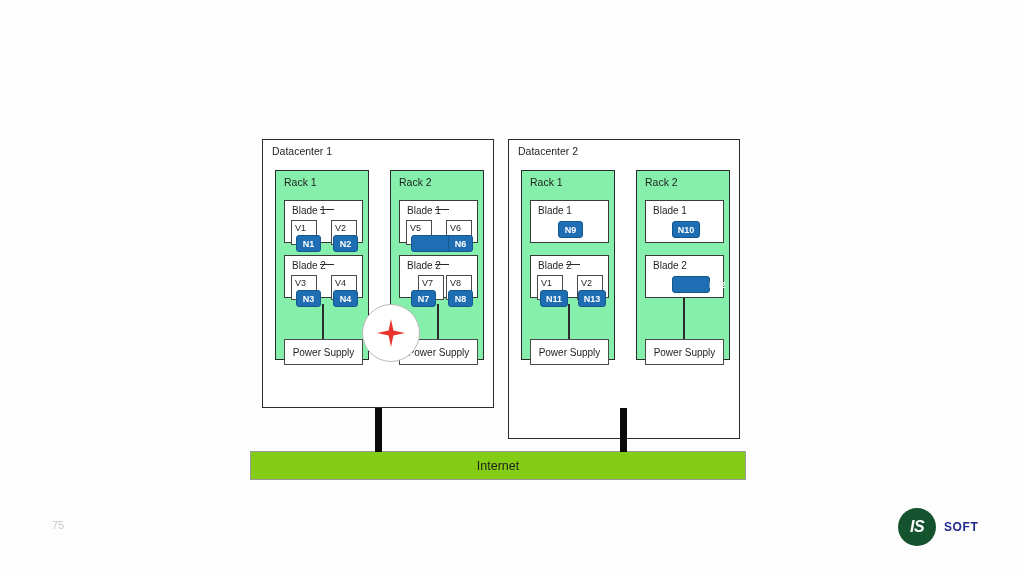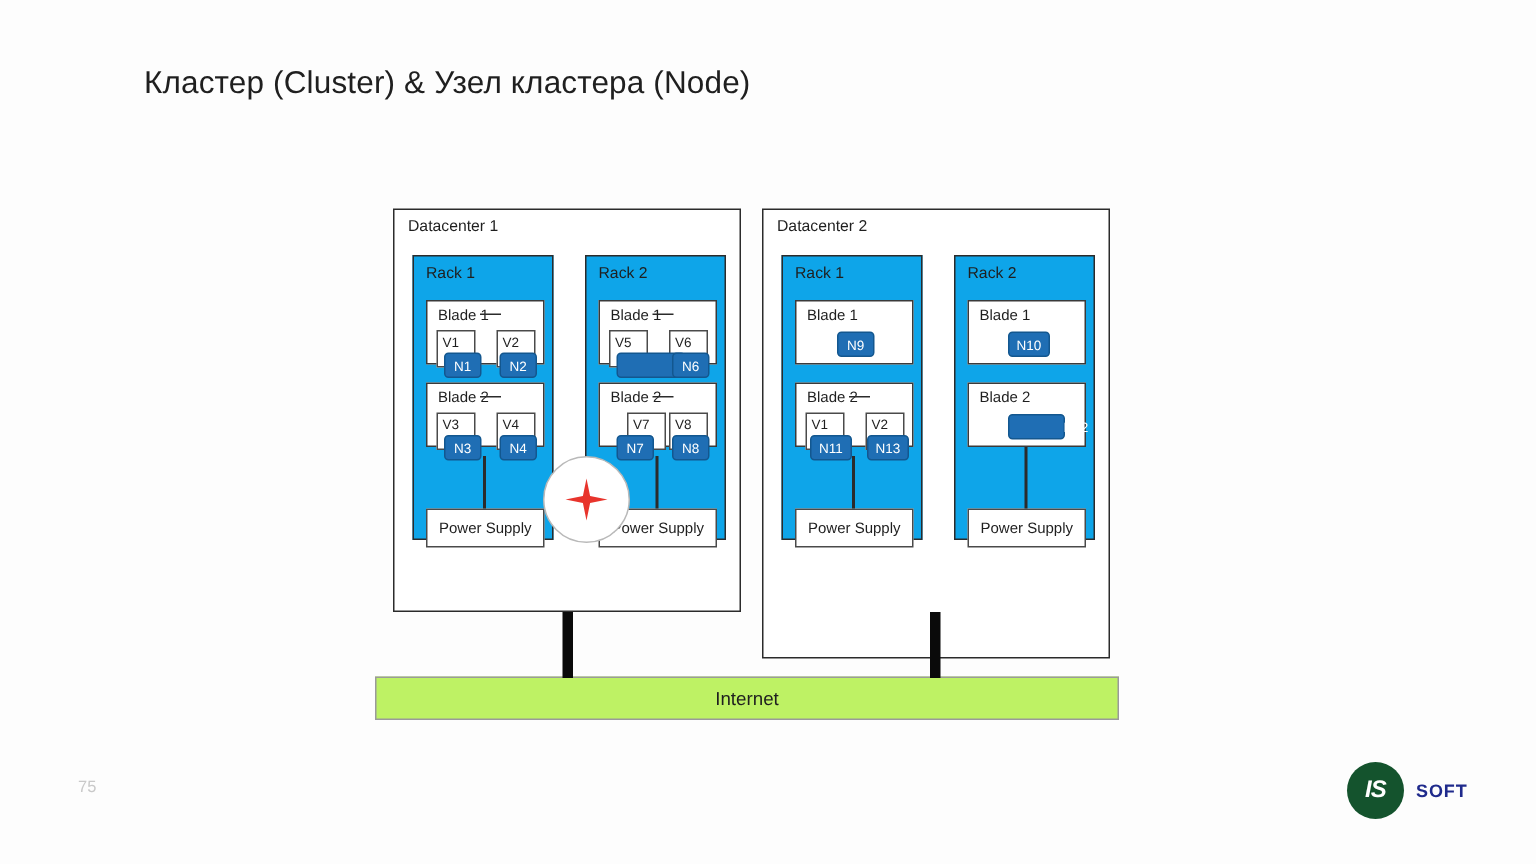--- a/index.html
+++ b/index.html
@@ -38,21 +38,21 @@
     box-sizing:border-box;
   }
   .dc-label{
     position:absolute;left:9px;top:5px;
     font-size:10.5px;color:#1f1f1f;white-space:nowrap;
   }
 
   .rack{
     position:absolute;
     border:1.3px solid #2b2b2b;
-    background:#0ea5e9;
+    background:#86efac;
     box-sizing:border-box;
   }
   .rack-label{
     position:absolute;left:8px;top:5px;
     font-size:10.5px;color:#1f1f1f;white-space:nowrap;
   }
 
   .blade{
     position:absolute;
     border:1.2px solid #3a3a3a;
@@ -81,20 +81,21 @@
     background:#1f6eb4;
     border:1px solid #13578f;
     border-radius:3px;
     color:#ffffff;
     font-size:9px;
     width:25px;height:17px;
     line-height:16px;
     text-align:center;
     box-sizing:border-box;
     z-index:6;
+    font-weight:bold;
   }
   .node.wide{width:28px;}
 
   .nodelink{
     position:absolute;
     height:1.4px;background:#2b2b2b;z-index:5;
   }
 
   .psu{
     position:absolute;
@@ -104,21 +105,21 @@
     display:flex;align-items:center;justify-content:center;
     font-size:10px;color:#1f1f1f;
   }
 
   .vline{position:absolute;width:1.6px;background:#2b2b2b;z-index:2;}
   .thickline{position:absolute;width:7px;background:#0a0a0a;z-index:3;}
 
   .internet{
     position:absolute;
     left:250px;top:451px;width:496px;height:29px;
-    border:1.2px solid #9a9a9a;background:#bef264;
+    border:1.2px solid #9a9a9a;background:#84cc16;
     box-sizing:border-box;
     display:flex;align-items:center;justify-content:center;
     font-size:12.5px;color:#1f1f1f;
   }
 
   
   .sparkle{
     position:absolute;left:362px;top:304px;
     width:56px;height:56px;border-radius:50%;
     border:1px solid #b9b9b9;background:#ffffff;
@@ -145,21 +146,20 @@
   .logo-text{
     position:absolute;left:46px;top:12px;
     color:#1f2a8c;font-weight:bold;font-size:12px;letter-spacing:.6px;
   }
 </style>
 </head>
 <body>
 
 <div class="slide">
 
-  <div class="title">Кластер (Cluster) &amp; Узел кластера (Node)</div>
 
 
   <div class="diagram">
 
     <div class="dc" style="left:262px;top:139px;width:232px;height:269px;">
       <div class="dc-label">Datacenter 1</div>
 
       <div class="rack" style="left:12px;top:30px;width:94px;height:190px;">
         <div class="rack-label">Rack 1</div>
 

